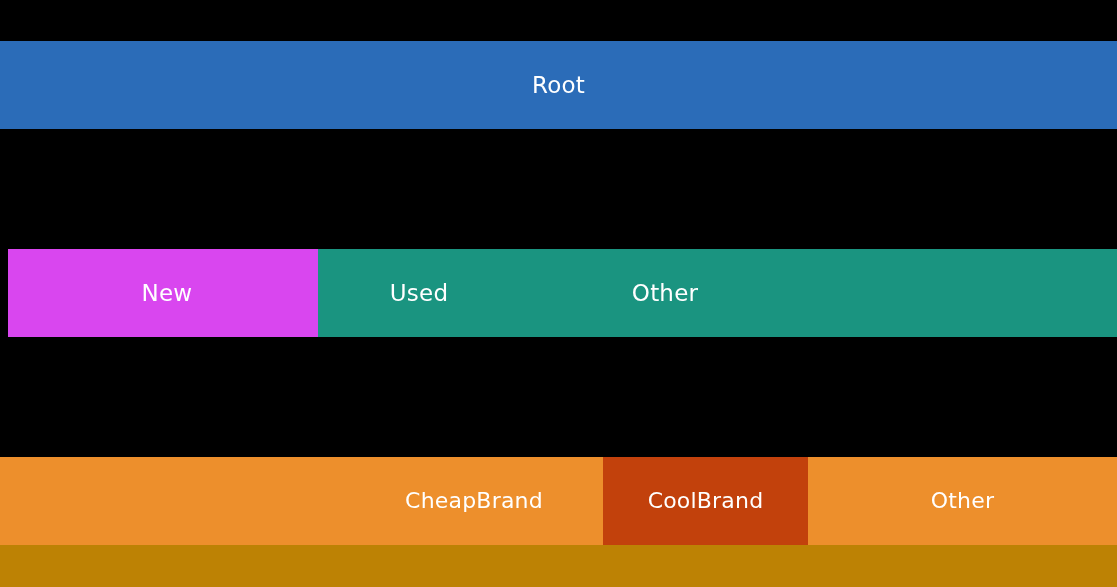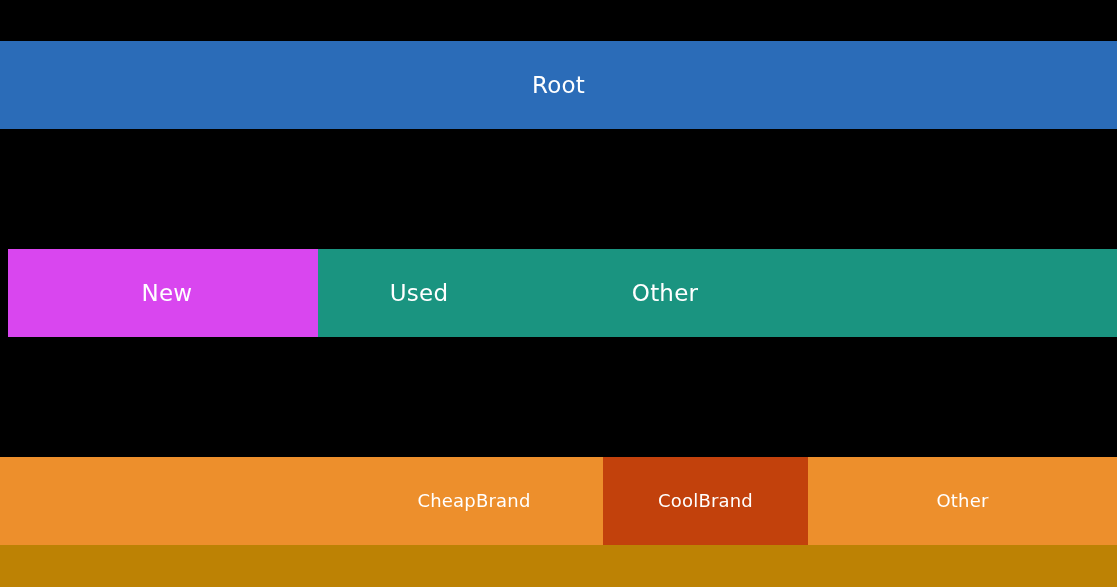--- a/index.html
+++ b/index.html
@@ -38,21 +38,21 @@
     font-size: 22px;
     font-family: "DejaVu Sans", sans-serif;
     line-height: 1;
     white-space: nowrap;
     letter-spacing: 0.2px;
     user-select: none;
   }
   
   .level-root .node-label { font-size: 23px; }
   .level-category .node-label { font-size: 23px; }
-  .level-brand .node-label { font-size: 18px; }
+  .level-brand .node-label { font-size: 22px; }
 </style>
 </head>
 <body>
 
 <div id="chart-root" style="background: rgb(0, 0, 0);">
     <div class="level level-root" style="top: 41px; height: 88px;">
       <div class="node" style="left: 0px; width: 1117px; background: rgb(43, 108, 184);">
         <span class="node-label">Root</span>
       </div>
     </div>

